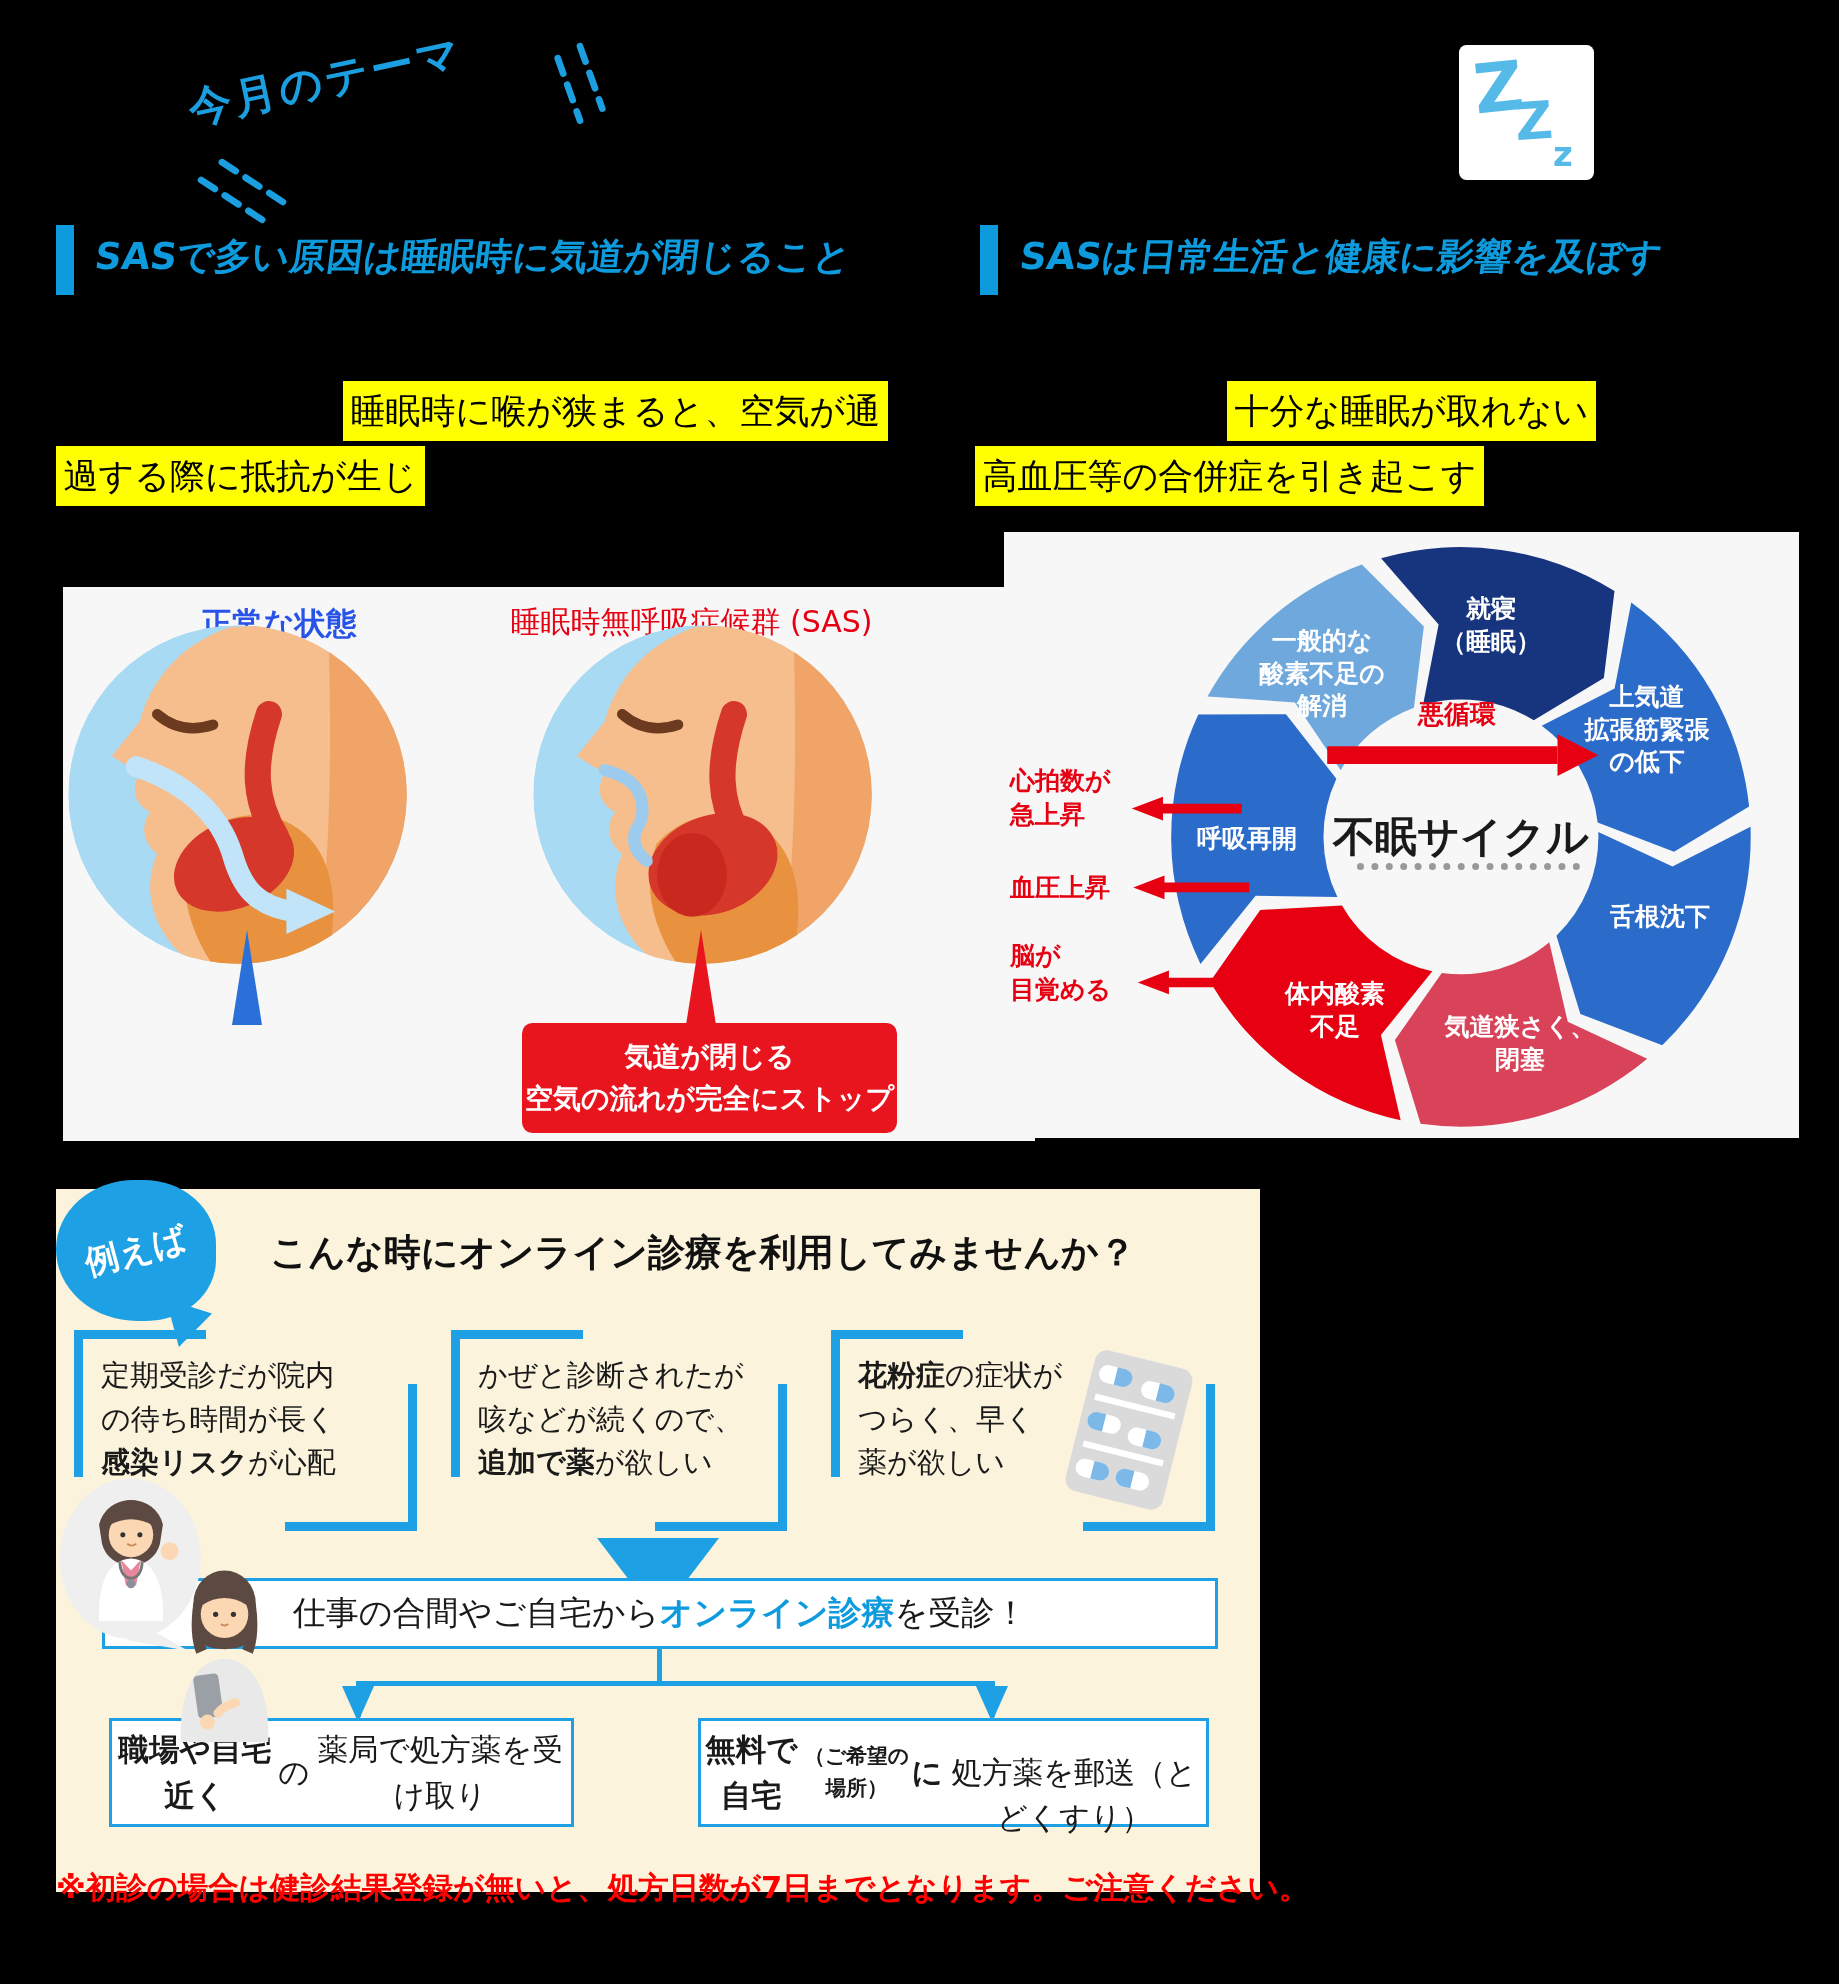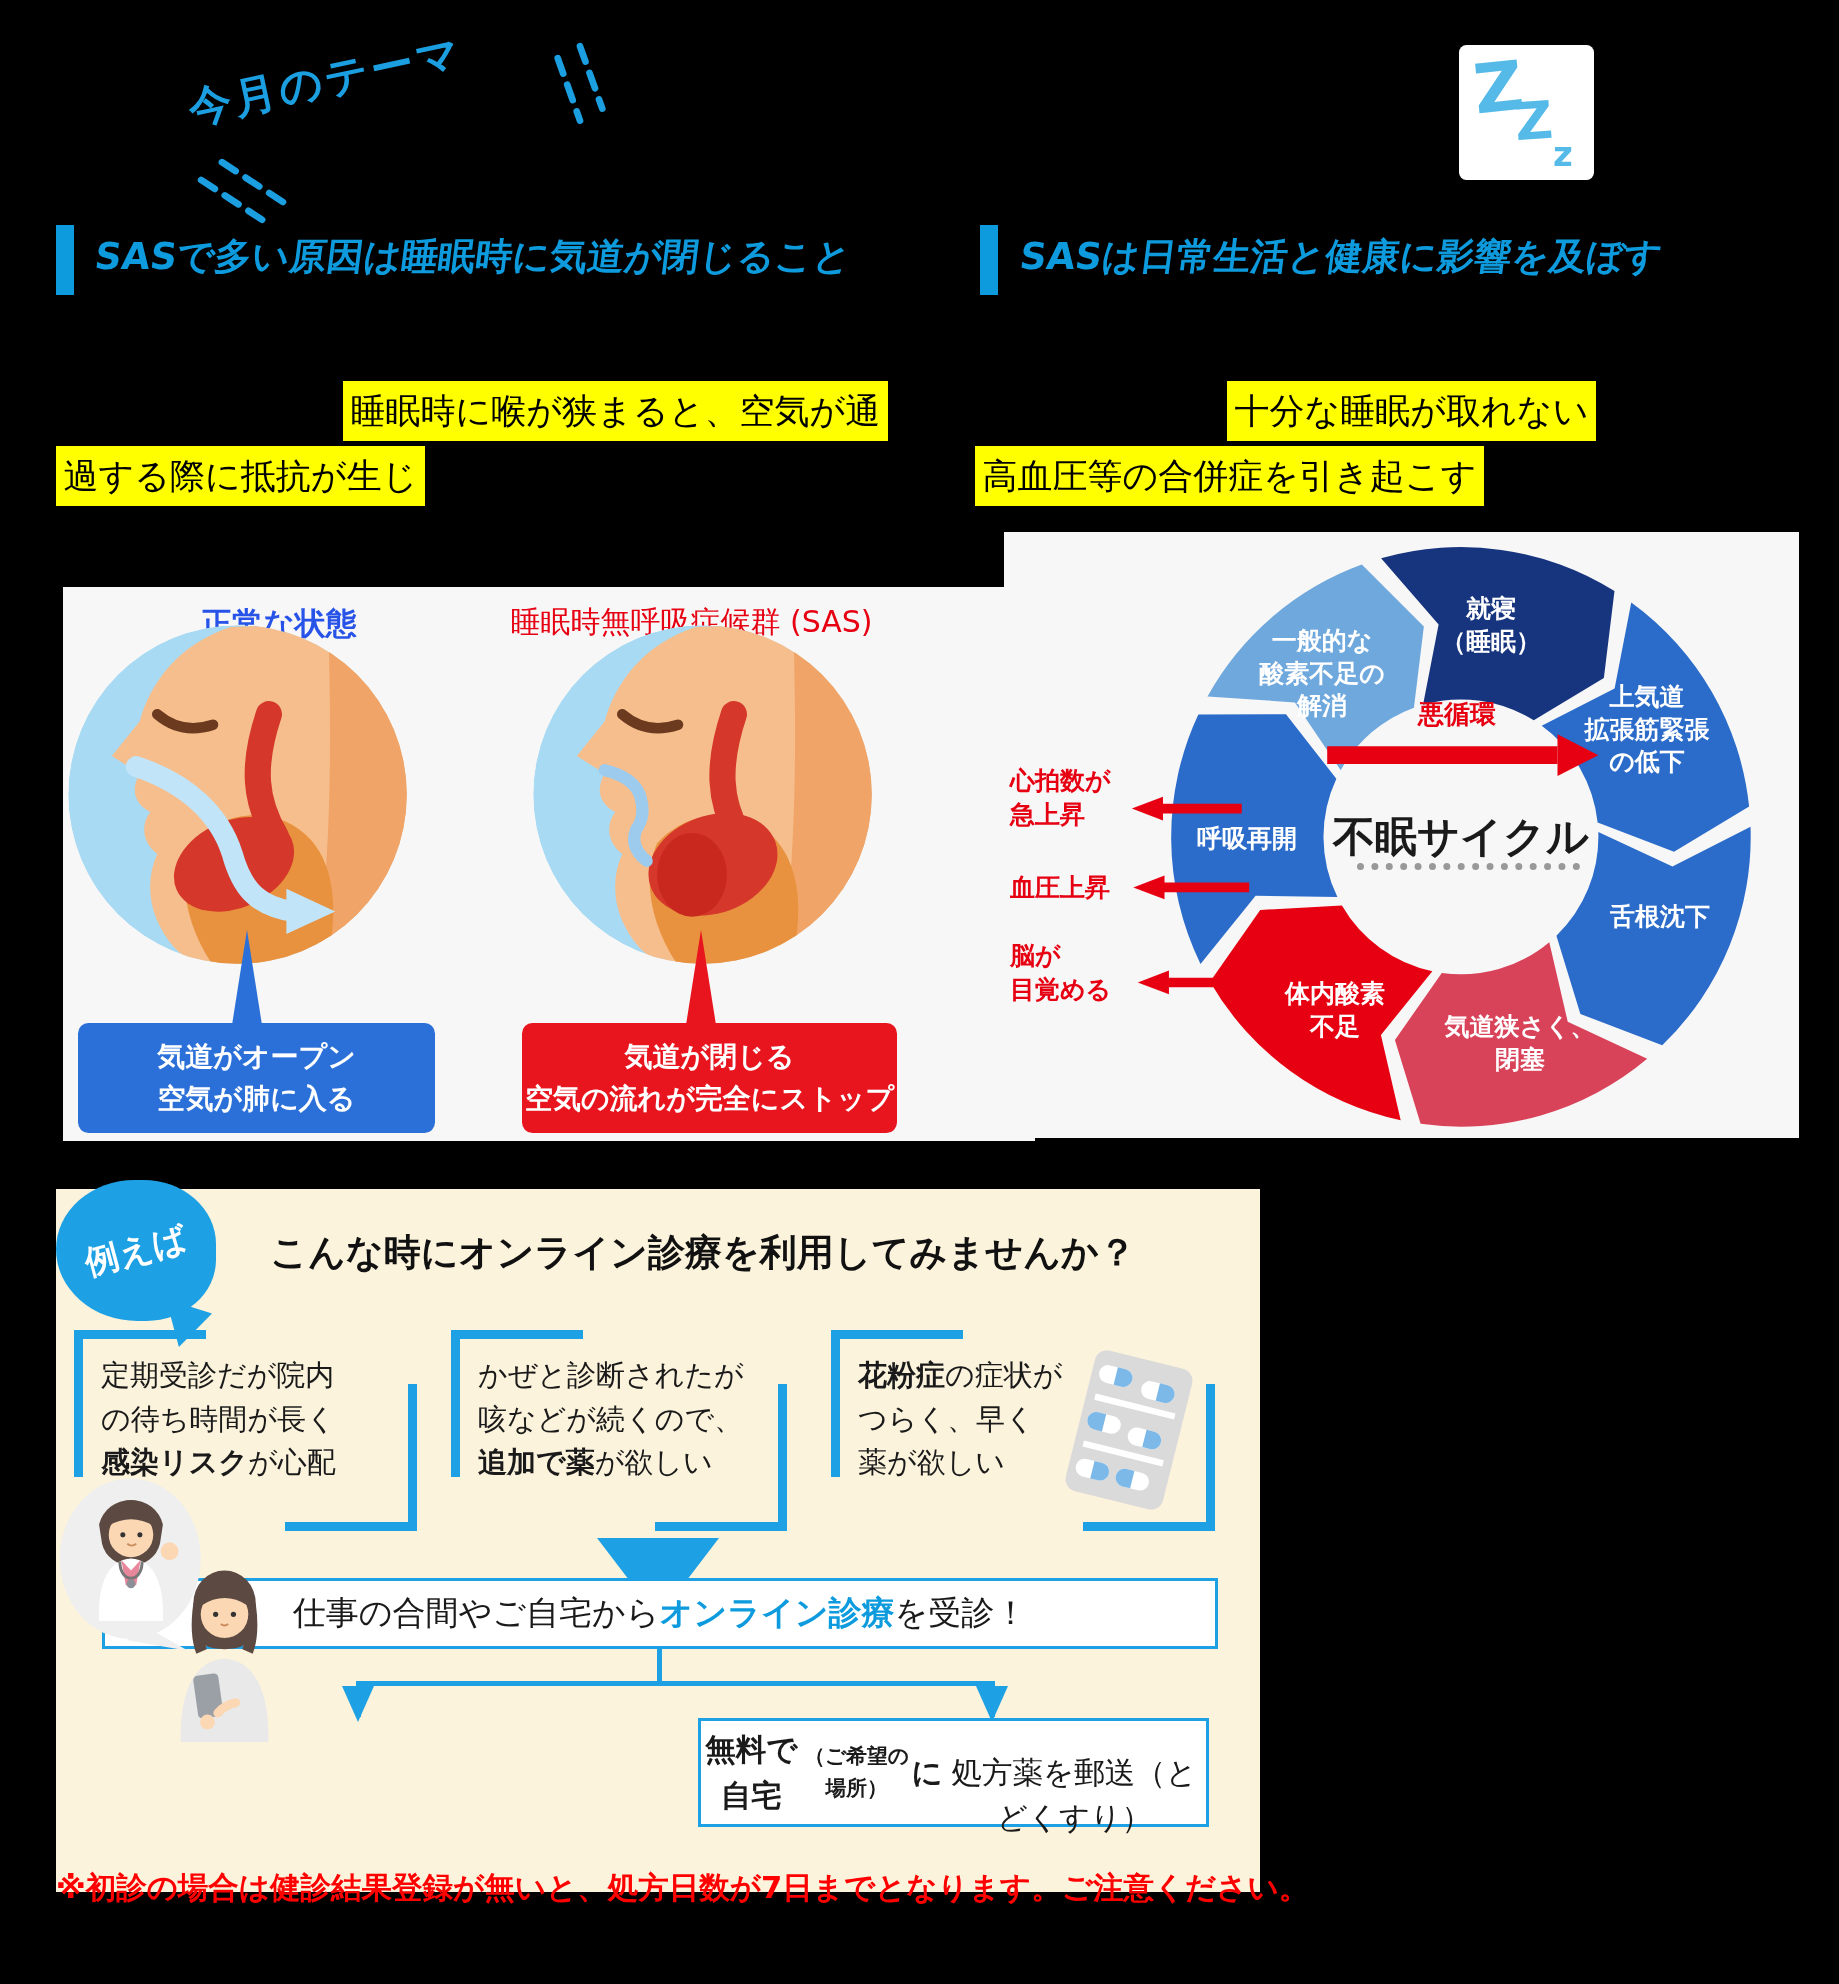--- a/index.html
+++ b/index.html
@@ -171,22 +171,20 @@
         <path d="M 74,128 C 92,108 124,106 142,126 C 158,144 158,176 148,206 L 92,206 C 72,182 64,150 74,128 Z" fill="#E8923F"></path>
         <ellipse cx="106" cy="140" rx="38" ry="28" fill="#D5372B" transform="rotate(-20 106 140)"></ellipse>
         <path d="M 118,54 C 108,84 110,104 120,122" stroke="#D5372B" stroke-width="15" fill="none" stroke-linecap="round"></path>
         <path d="M 44,86 Q 60,90 64,100 Q 68,112 62,120 Q 58,130 68,138" stroke="#9CCBEE" stroke-width="7" fill="none" stroke-linecap="round"></path>
         <ellipse cx="94" cy="146" rx="20" ry="24" fill="#C9281F"></ellipse>
       </g>
     </svg>
 
     <div class="pointer pt-normal"></div>
     <div class="pointer pt-sas"></div>
-    <div class="callout co-normal pre">気道がオープン
-空気が肺に入る</div>
     <div class="callout co-sas pre">気道が閉じる
 空気の流れが完全にストップ</div>
   </div>
 
   <div class="panel-b">
     <svg id="cycle-svg" viewBox="0 0 1070 815">
       <g id="ring-g">
           <path d="M 507.50143123137036,35.10793858405566 A 390 390 0 0 1 821.66851305095,79.26124249899385 L 807.3750493281717,196.34586267524915 L 713.0350638831429,253.1111022110612 A 185 185 0 0 0 564.0070891738552,232.166586251411 L 584.9480668105497,124.0749550816214 Z" fill="#17357E"></path>
           <path d="M 844.2362483940645,94.48337219377049 A 390 390 0 0 1 1002.8635391936266,369.23389932561514 L 901.7996644496994,430.054986201436 L 798.9865506431306,390.6622342954841 A 185 185 0 0 0 723.7402716741076,260.33185604063476 L 821.8101925973622,210.2857184930383 Z" fill="#2B6BC9"></path>
           <path d="M 1004.7624225374473,396.3891962860246 A 390 390 0 0 1 885.916764479009,690.5425221320739 L 775.7679597478398,648.3483021095744 L 743.5117985349145,543.0778630626504 A 185 185 0 0 0 799.8873029985327,403.5435931100373 L 899.7020697632015,450.01226652601883 Z" fill="#2B6BC9"></path>
@@ -319,19 +317,21 @@
         <span>を受診！</span>
       </div>
 
     <div class="cline" style="left:601px;top:459px;width:4.5px;height:34px;"></div>
     <div class="cline" style="left:300px;top:492px;width:638px;height:4.5px;"></div>
     <div class="cline" style="left:300px;top:492px;width:4.5px;height:36px;"></div>
     <div class="cline" style="left:934px;top:492px;width:4.5px;height:36px;"></div>
     <div class="tri-sm" style="left:286px;top:497px;"></div>
     <div class="tri-sm" style="left:920px;top:497px;"></div>
 
+    <div class="result res1"><span style="font-weight: bold;">職場や自宅近く</span><span>の
+</span><span>薬局で処方薬を受け取り</span></div>
     <div class="result res2"><span style="font-weight: bold;">無料で自宅</span><span style="font-weight: bold; font-size: 0.68em;">（ご希望の場所）</span><span style="font-weight: bold;">に</span><span>
 処方薬を郵送（とどくすり）</span></div>
   </div>
 
   <div class="footnote">※初診の場合は健診結果登録が無いと、処方日数が7日までとなります。ご注意ください。</div>
 </div>
 
 
 </body></html>

